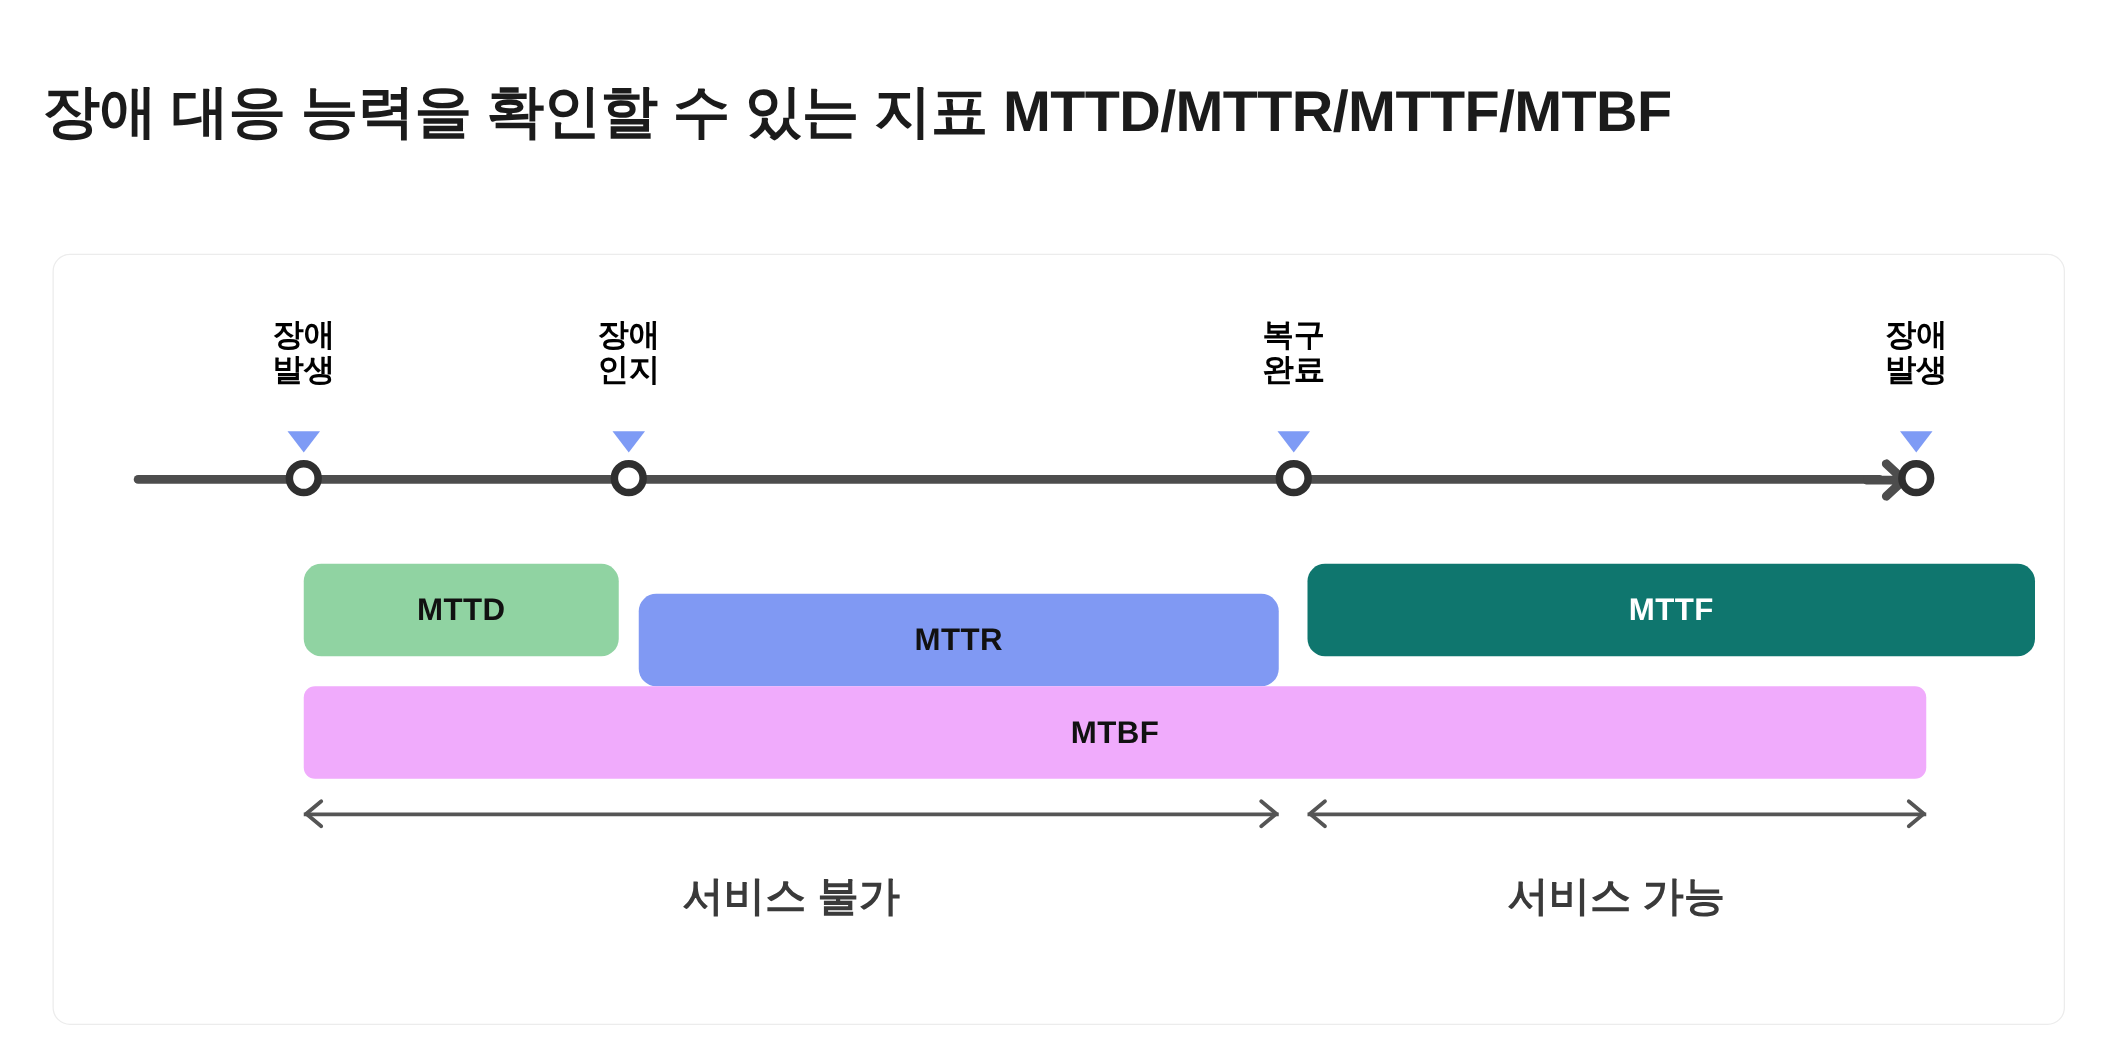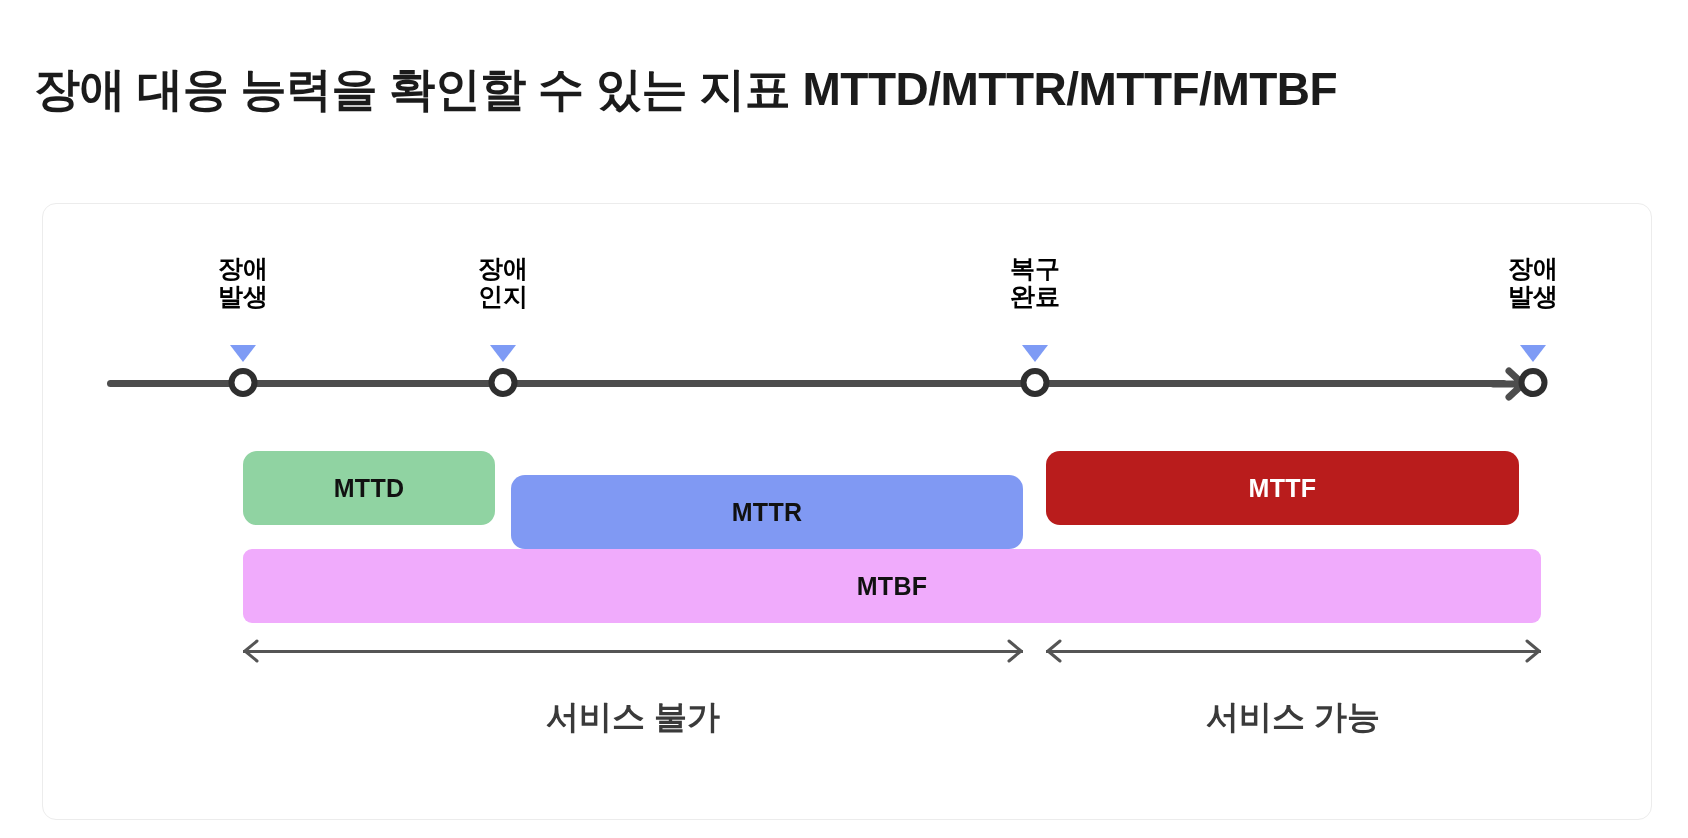--- a/index.html
+++ b/index.html
@@ -162,21 +162,21 @@
           <div class="marker-caret" style="left: 1490px; border-top-color: rgb(126, 155, 245);"></div>
           <div class="marker-dot" style="left: 1490px; border-color: rgb(47, 47, 47);"></div>
         </div>
       <div id="bars-layer">
           <div class="bar bar-row-1" style="left: 200px; width: 252px; background: rgb(144, 211, 162); color: rgb(17, 17, 17);">
             <span>MTTD</span>
           </div>
           <div class="bar bar-row-1" style="left: 468px; width: 512px; background: rgb(128, 153, 243); color: rgb(17, 17, 17); margin-top: 24px;">
             <span>MTTR</span>
           </div>
-          <div class="bar bar-row-1" style="left: 1003px; width: 473px; background: #b91c1c; color: rgb(255, 255, 255);">
+          <div class="bar bar-row-1" style="left: 1003px; width: 582px; background: #0f766e; color: rgb(255, 255, 255);">
             <span>MTTF</span>
           </div>
           <div class="bar bar-row-2" style="left: 200px; width: 1298px; background: #f0abfc; color: rgb(17, 17, 17);">
             <span>MTBF</span>
           </div>
         </div>
       <div id="ranges-layer">
           <div class="range" style="left: 200px; width: 780px;">
             <div class="range-line"></div>
             <div class="range-cap" style="left: 0px;">

